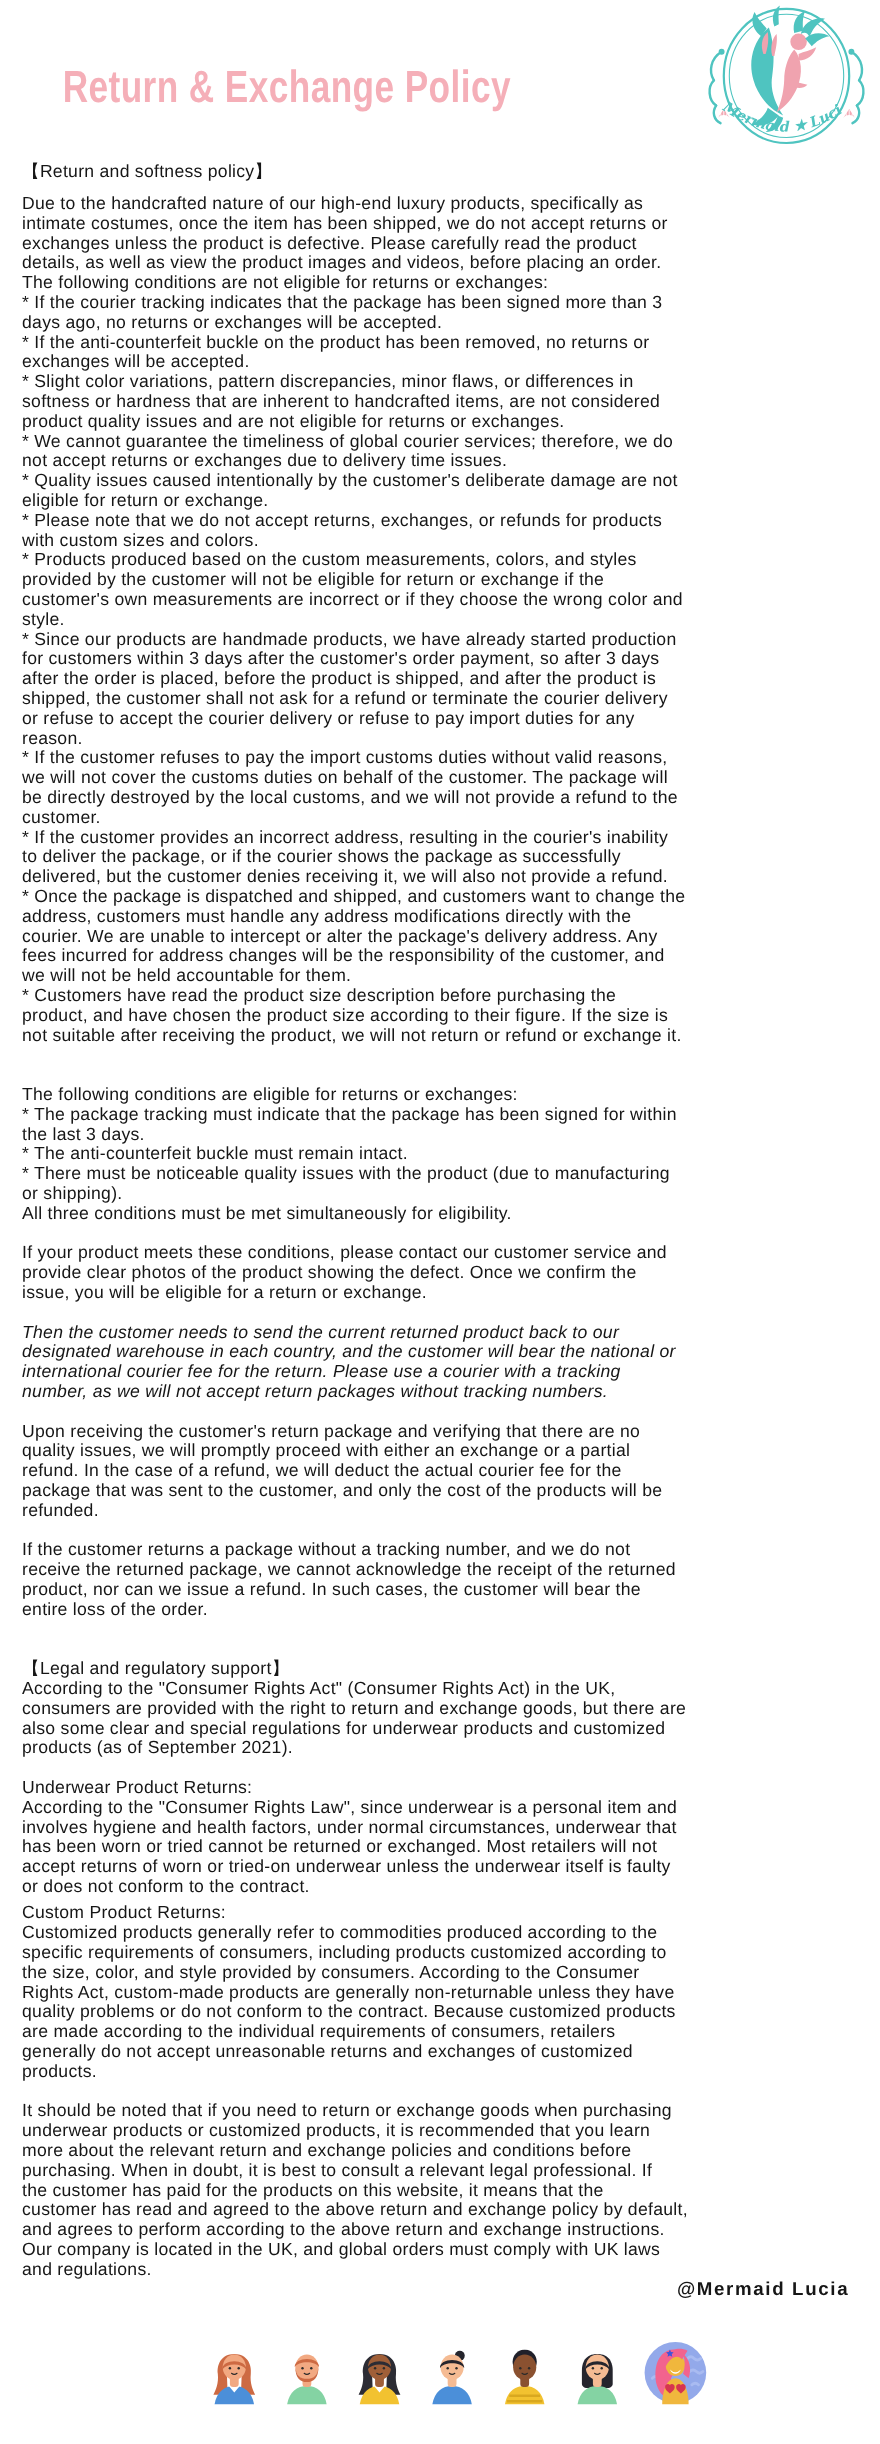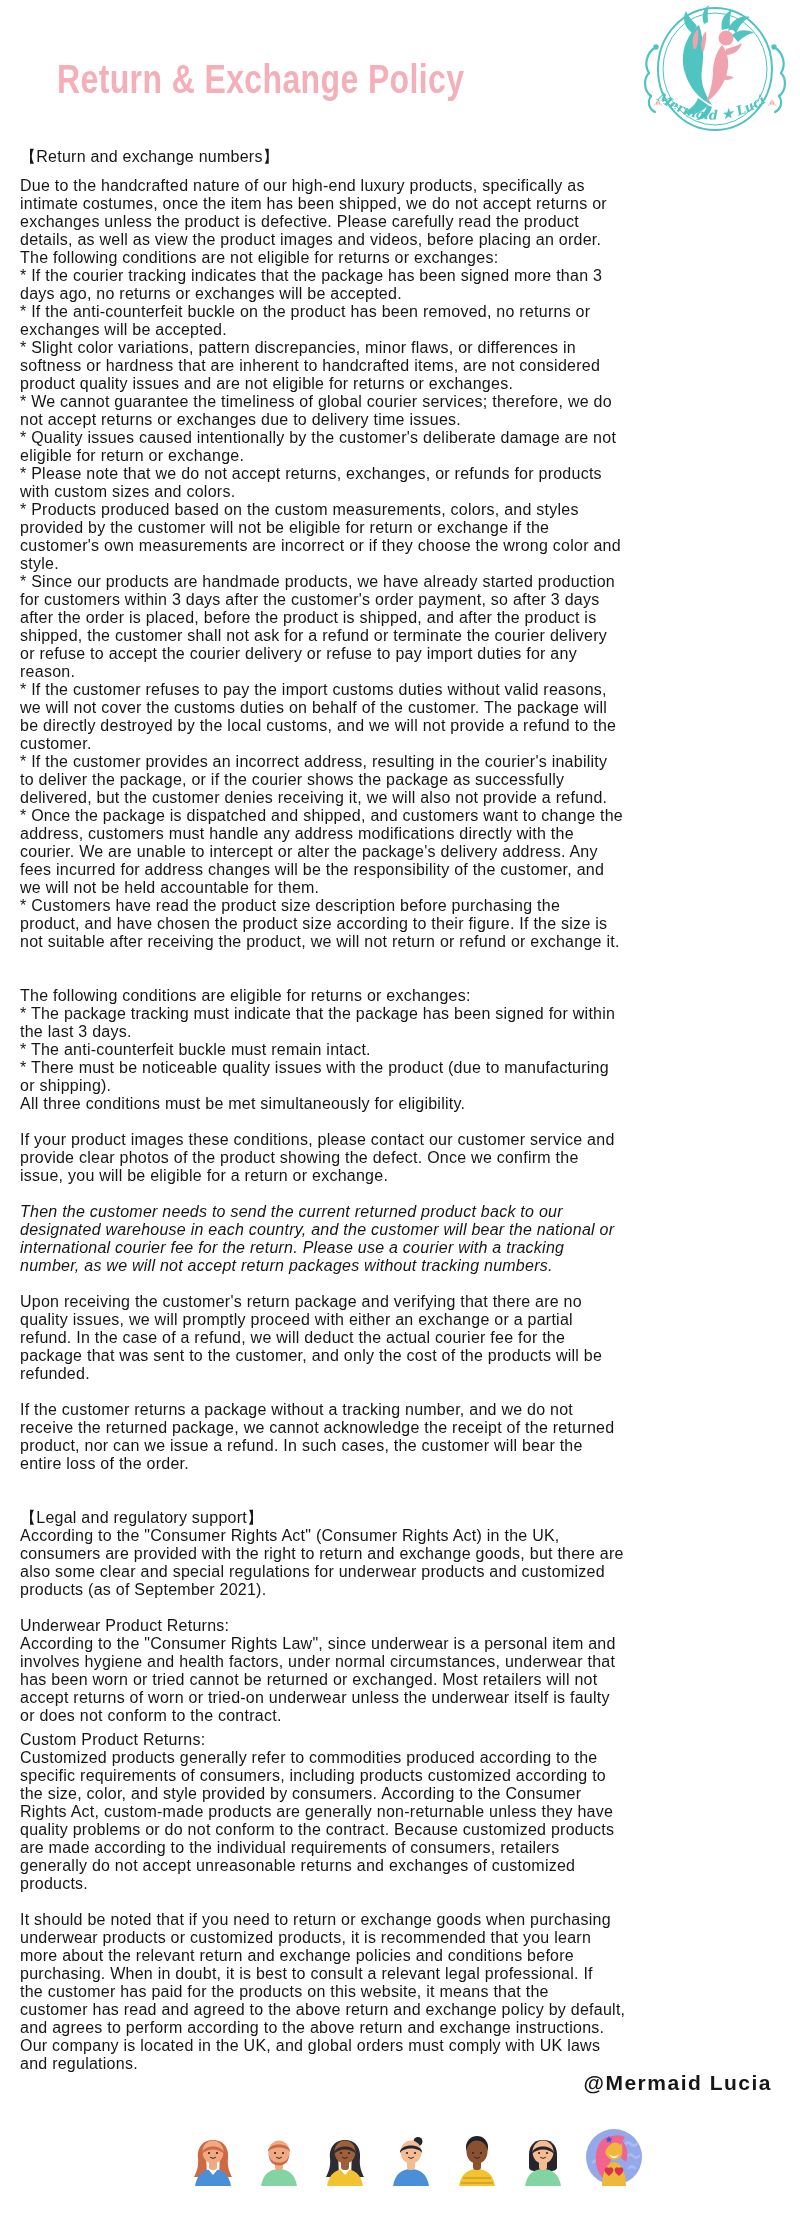--- a/index.html
+++ b/index.html
@@ -15,21 +15,21 @@
     white-space:nowrap;
   }
   .logo{position:absolute;left:636px;top:3px;width:158px;height:142px;}
   .policy{
     position:absolute;left:20px;top:148px;width:762px;
     font-size:16px;line-height:18px;letter-spacing:0.25px;
   }
   .block{white-space:pre-line;}
   .signature{
     position:absolute;right:28px;top:2071px;
-    font-size:21px;font-weight:bold;letter-spacing:1.5px;
+    font-size:17px;font-weight:bold;letter-spacing:1.5px;
   }
   .avatars{
     position:absolute;left:189px;top:2128px;width:460px;height:58px;
     display:flex;align-items:flex-end;gap:18px;
   }
   .avatars svg{display:block;}
 </style>
 </head>
 <body style="background: rgb(255, 255, 255); color: rgb(22, 22, 22);">
 
@@ -72,21 +72,21 @@
     <path d="M96 32 C102 26 112 26 118 30 C111 31 106 35 102 39 Z" fill="#4fc4c0"></path>
     <path d="M86 27 C84 18 88 10 96 7 C93 14 94 20 94 25 Z" fill="#4fc4c0"></path>
   </g>
   <path id="lg-arc" d="M26 100 Q79 134 132 98" fill="none"></path>
   <text font-size="13" fill="#4fc4c0" font-family="'DejaVu Serif',serif" font-style="italic" font-weight="bold" text-anchor="middle">
     <textPath href="#lg-arc" startOffset="50%">Mermaid ★ Lucia</textPath>
   </text>
 </svg>
 
 <div class="policy">
-    <div class="block" style="margin-top: 0px;">【Return and exchange numbers】</div>
+    <div class="block" style="margin-top: 0px;">【Return and softness policy】</div>
     <div class="block" style="margin-top: 11px;">Due to the handcrafted nature of our high-end luxury products, specifically as
 intimate costumes, once the item has been shipped, we do not accept returns or
 exchanges unless the product is defective. Please carefully read the product
 details, as well as view the product images and videos, before placing an order.
 The following conditions are not eligible for returns or exchanges:
 * If the courier tracking indicates that the package has been signed more than 3
 days ago, no returns or exchanges will be accepted.
 * If the anti-counterfeit buckle on the product has been removed, no returns or
 exchanges will be accepted.
 * Slight color variations, pattern discrepancies, minor flaws, or differences in
@@ -123,21 +123,21 @@
 * Customers have read the product size description before purchasing the
 product, and have chosen the product size according to their figure. If the size is
 not suitable after receiving the product, we will not return or refund or exchange it.</div>
     <div class="block" style="margin-top: 36px;">The following conditions are eligible for returns or exchanges:
 * The package tracking must indicate that the package has been signed for within
 the last 3 days.
 * The anti-counterfeit buckle must remain intact.
 * There must be noticeable quality issues with the product (due to manufacturing
 or shipping).
 All three conditions must be met simultaneously for eligibility.</div>
-    <div class="block" style="margin-top: 18px;">If your product images these conditions, please contact our customer service and
+    <div class="block" style="margin-top: 18px;">If your product meets these conditions, please contact our customer service and
 provide clear photos of the product showing the defect. Once we confirm the
 issue, you will be eligible for a return or exchange.</div>
     <div class="block" style="margin-top: 18px; font-style: italic;">Then the customer needs to send the current returned product back to our
 designated warehouse in each country, and the customer will bear the national or
 international courier fee for the return. Please use a courier with a tracking
 number, as we will not accept return packages without tracking numbers.</div>
     <div class="block" style="margin-top: 18px;">Upon receiving the customer's return package and verifying that there are no
 quality issues, we will promptly proceed with either an exchange or a partial
 refund. In the case of a refund, we will deduct the actual courier fee for the
 package that was sent to the customer, and only the cost of the products will be

